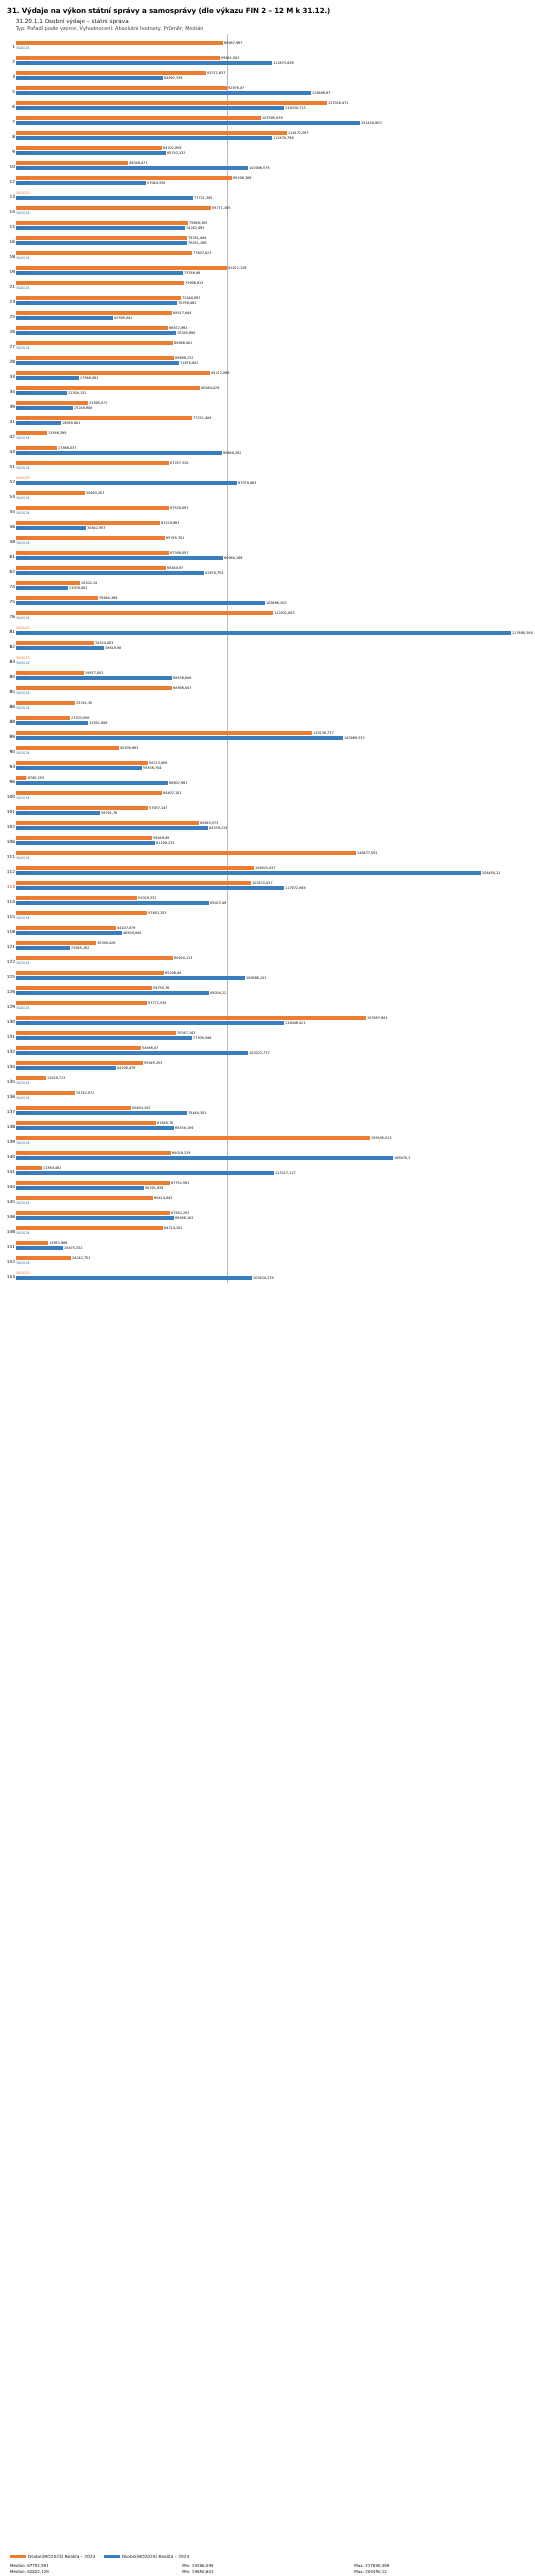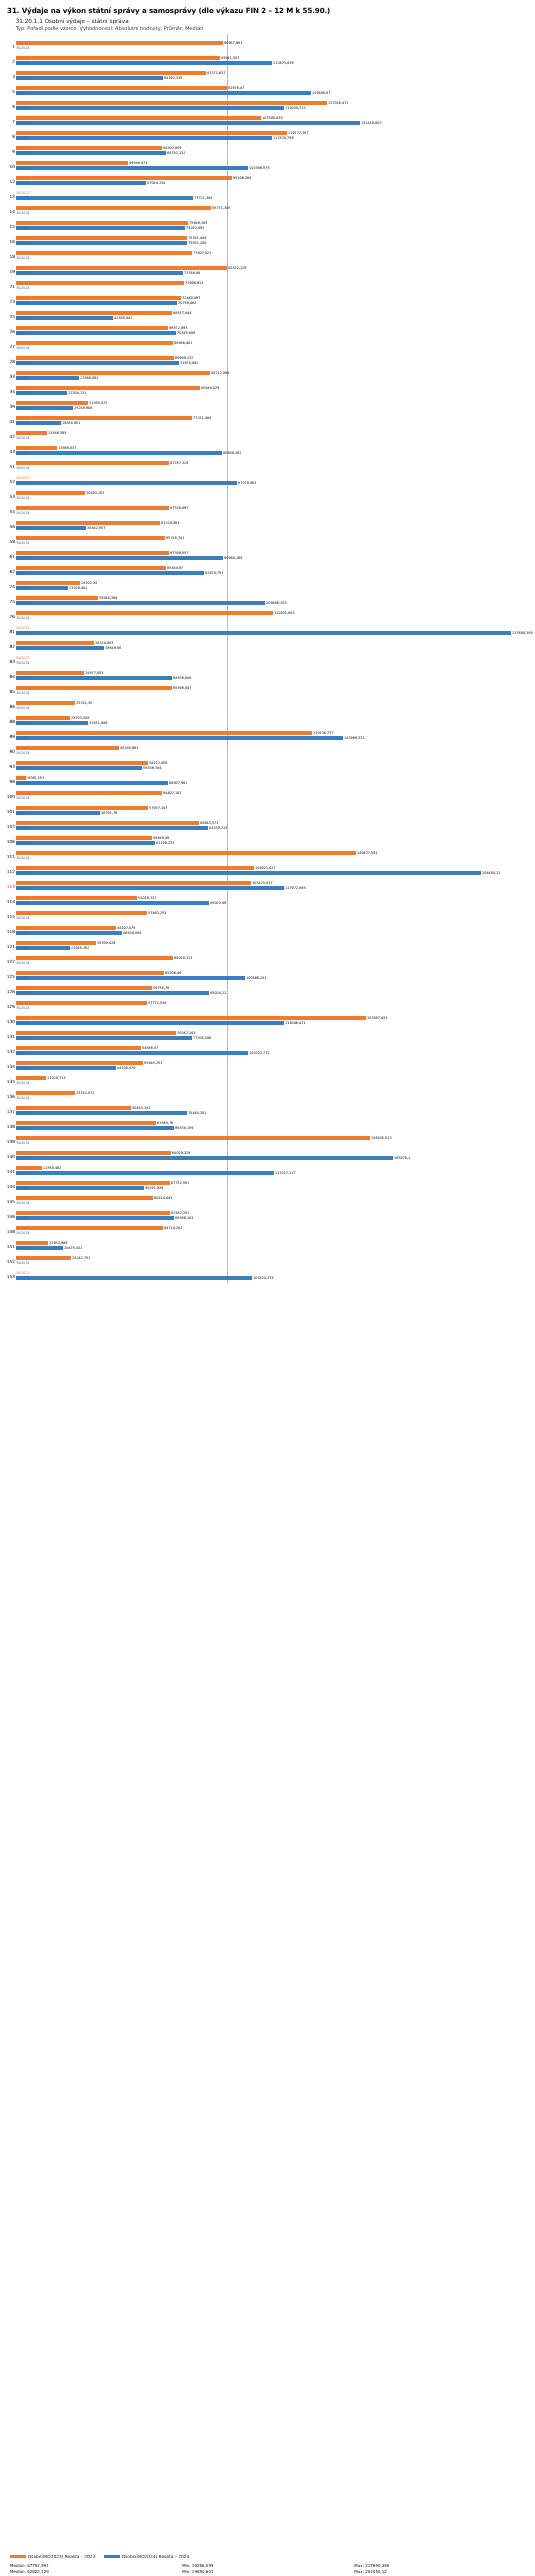--- a/index.html
+++ b/index.html
@@ -131,21 +131,21 @@
   }
   .stats .col { width:33%; }
   .stats .col div { line-height:1.5; }
   .stats .col.right { text-align:left; }
 </style>
 </head>
 <body>
 
 <div class="page">
 
-  <div class="title">31. Výdaje na výkon státní správy a samosprávy (dle výkazu FIN 2 – 12 M k 55.90.)</div>
+  <div class="title">31. Výdaje na výkon státní správy a samosprávy (dle výkazu FIN 2 – 12 M k 31.12.)</div>
   <div class="subtitle">31.20.1.1 Osobní výdaje – státní správa</div>
   <div class="subtitle2">Typ: Pořadí podle vzorce, Vyhodnocení: Absolutní hodnoty, Průměr; Medián</div>
 
   <div class="chart-area">
     <div class="gridline" id="gridline" style="left: 211px;"></div>
     <div class="axis-top"></div>
     <div class="rows" id="rows">
         <div class="row">
           <div class="cat-label">1</div>
           <div class="bar-line">

